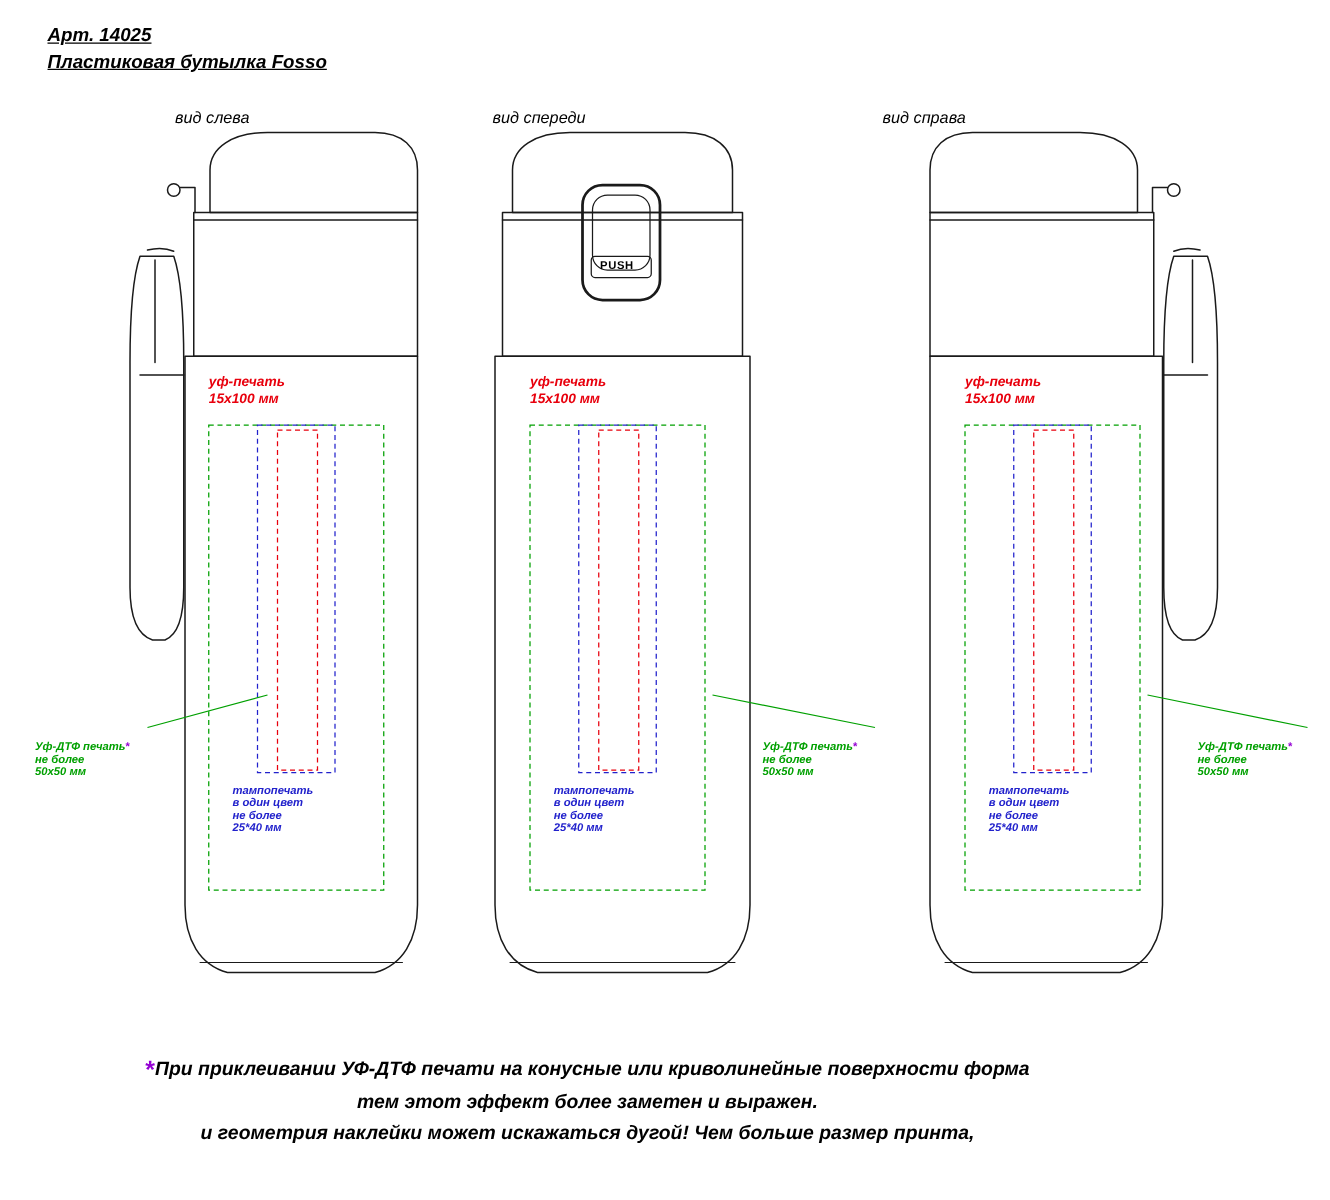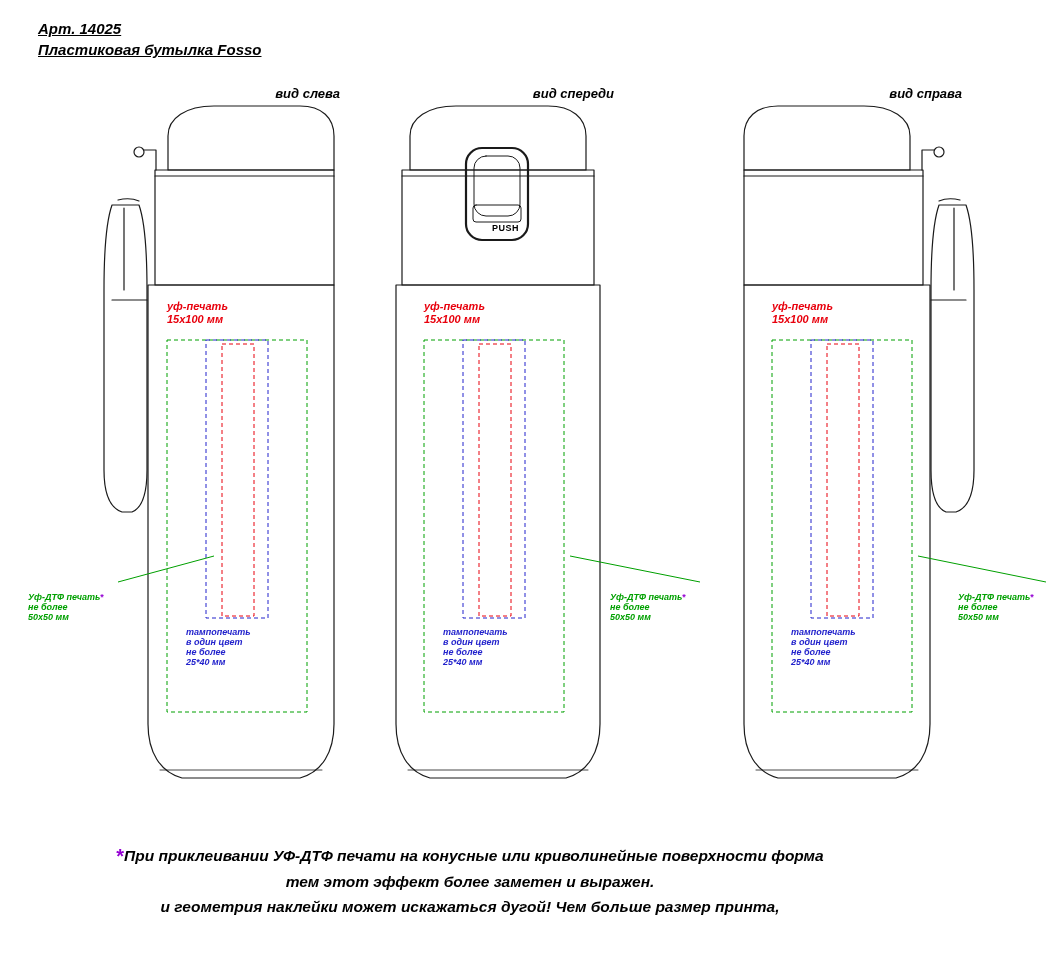--- a/index.html
+++ b/index.html
@@ -24,23 +24,23 @@
     font-size: 15px;
     line-height: 21px;
     color: #000;
     text-decoration: underline;
   }
   .header div { white-space: nowrap; }
 
   .view-title {
     position: absolute;
     font-style: italic;
-    font-weight: bold;
+    font-weight: normal;
     font-size: 13px;
-    text-align: right;
+    text-align: left;
     color: #000;
     white-space: nowrap;
   }
 
   svg.canvas {
     position: absolute;
     left: 0;
     top: 0;
     width: 1064px;
     height: 960px;
@@ -102,21 +102,21 @@
 </head>
 <body>
 
 <div class="header">
   <div>Арт. 14025</div>
   <div>Пластиковая бутылка Fosso</div>
 </div>
 
 <div class="view-title" style="left:140px; top:86px; width:200px;">вид слева</div>
 <div class="view-title" style="left:394px; top:86px; width:220px;">вид спереди</div>
-<div class="view-title" style="left:742px; top:86px; width:220px;">вид справа</div>
+<div class="view-title" style="left:706px; top:86px; width:220px;">вид справа</div>
 
 <svg class="canvas" viewBox="0 0 1064 960">
   <g fill="none" stroke="#1a1a1a" stroke-width="1.2" stroke-linejoin="round" stroke-linecap="round">
 
     <g>
 
       <path d="M168 170 L168 136 C168 118 186 106 214 106 L300 106 C322 106 334 118 334 136 L334 170 Z"></path>
 
       <path d="M155 170 L155 285 L334 285 L334 170 Z"></path>
       <path d="M155 176 L334 176"></path>
@@ -178,21 +178,21 @@
   </g>
 
   <g fill="none">
     <rect x="772" y="340" width="140" height="372" stroke="#00a000" stroke-width="1" stroke-dasharray="4,3"></rect>
     <rect x="811" y="340" width="62" height="278" stroke="#2222cc" stroke-width="1" stroke-dasharray="4,3"></rect>
     <rect x="827" y="344" width="32" height="272" stroke="#e8000d" stroke-width="1" stroke-dasharray="4,3"></rect>
     <path d="M1046 582 L918 556" stroke="#00a000" stroke-width="1"></path>
   </g>
 </svg>
 
-<div class="push-label" style="left:492px; top:207px;margin-top:16px;">PUSH</div>
+<div class="push-label" style="left:480px; top:207px;">PUSH</div>
 
 <div class="lbl lbl-uv" style="left:167px; top:300px; width:140px;">
   <div>уф-печать</div>
   <div>15x100 мм</div>
 </div>
 <div class="lbl lbl-uv" style="left:424px; top:300px; width:140px;">
   <div>уф-печать</div>
   <div>15x100 мм</div>
 </div>
 <div class="lbl lbl-uv" style="left:772px; top:300px; width:140px;">

